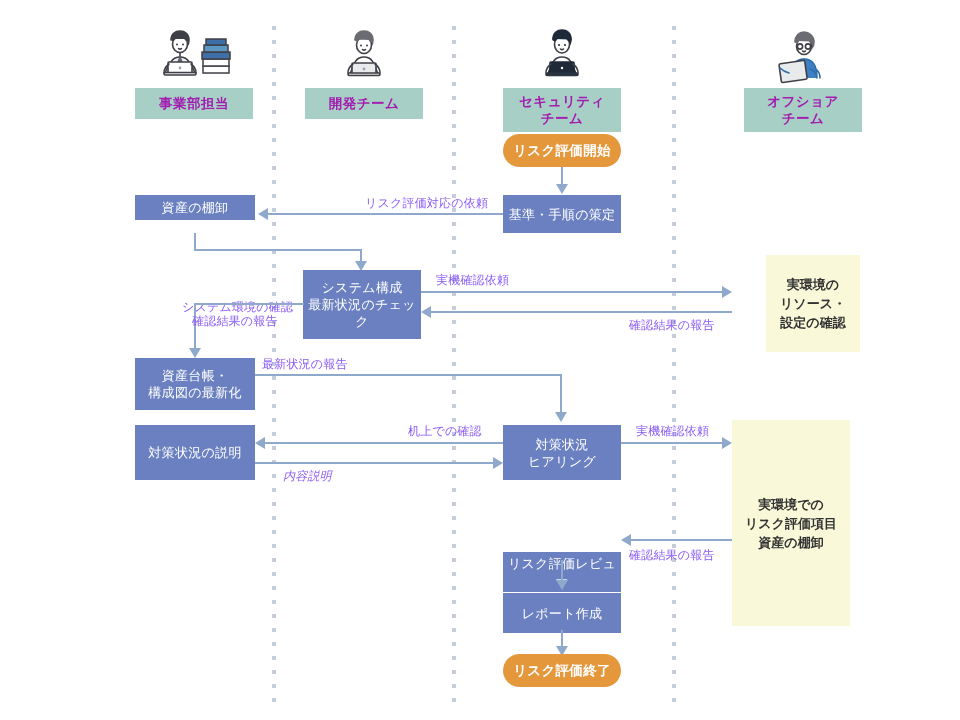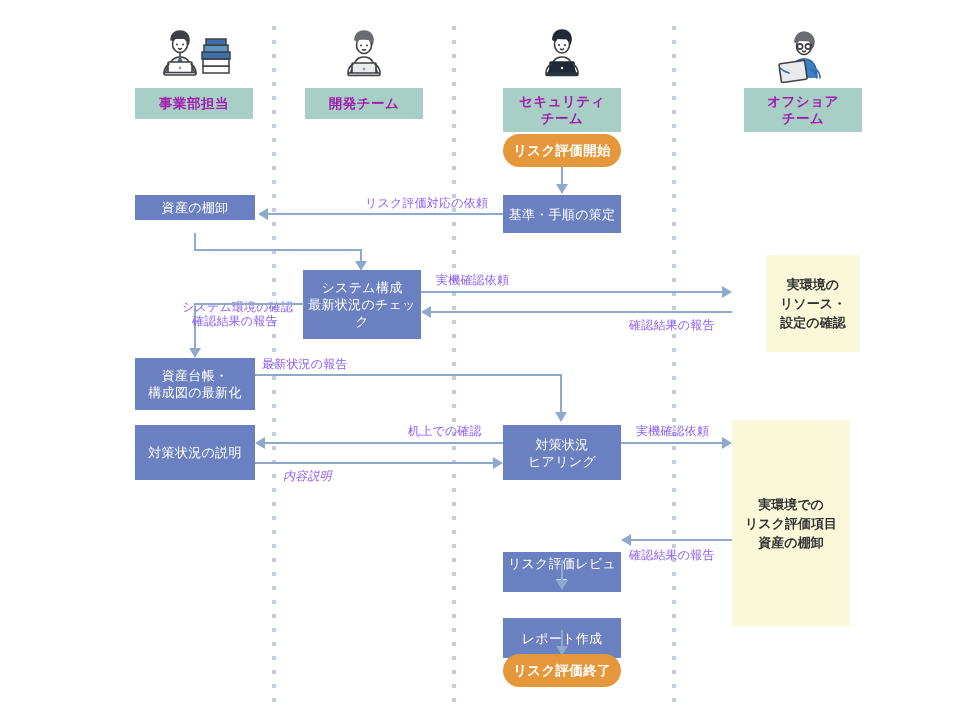--- a/index.html
+++ b/index.html
@@ -243,20 +243,20 @@
 
   <div class="box" style="left:503px;top:520px;width:118px;height:40px;margin-top:32px;">リスク評価レビュー</div>
 
   <div class="ln hl" style="left:631px;top:539px;width:101px;"></div>
   <div class="ah left" style="left:621px;top:534px;"></div>
   <div class="lbl" style="left:629px;top:548px;">確認結果の報告</div>
 
   <div class="ln vl" style="left:561px;top:560px;height:22px;"></div>
   <div class="ah down" style="left:556px;top:580px;"></div>
 
-  <div class="box" style="left:503px;top:618px;width:118px;height:40px;text-align:center;">レポート作成</div>
+  <div class="box" style="left:503px;top:593px;width:118px;height:40px;text-align:center;">レポート作成</div>
 
   <div class="ln vl" style="left:561px;top:630px;height:18px;"></div>
   <div class="ah down" style="left:556px;top:646px;"></div>
 
   <div class="pill" style="left:503px;top:654px;width:118px;height:33px;">リスク評価終了</div>
 
 </div>
 
 </body></html>

